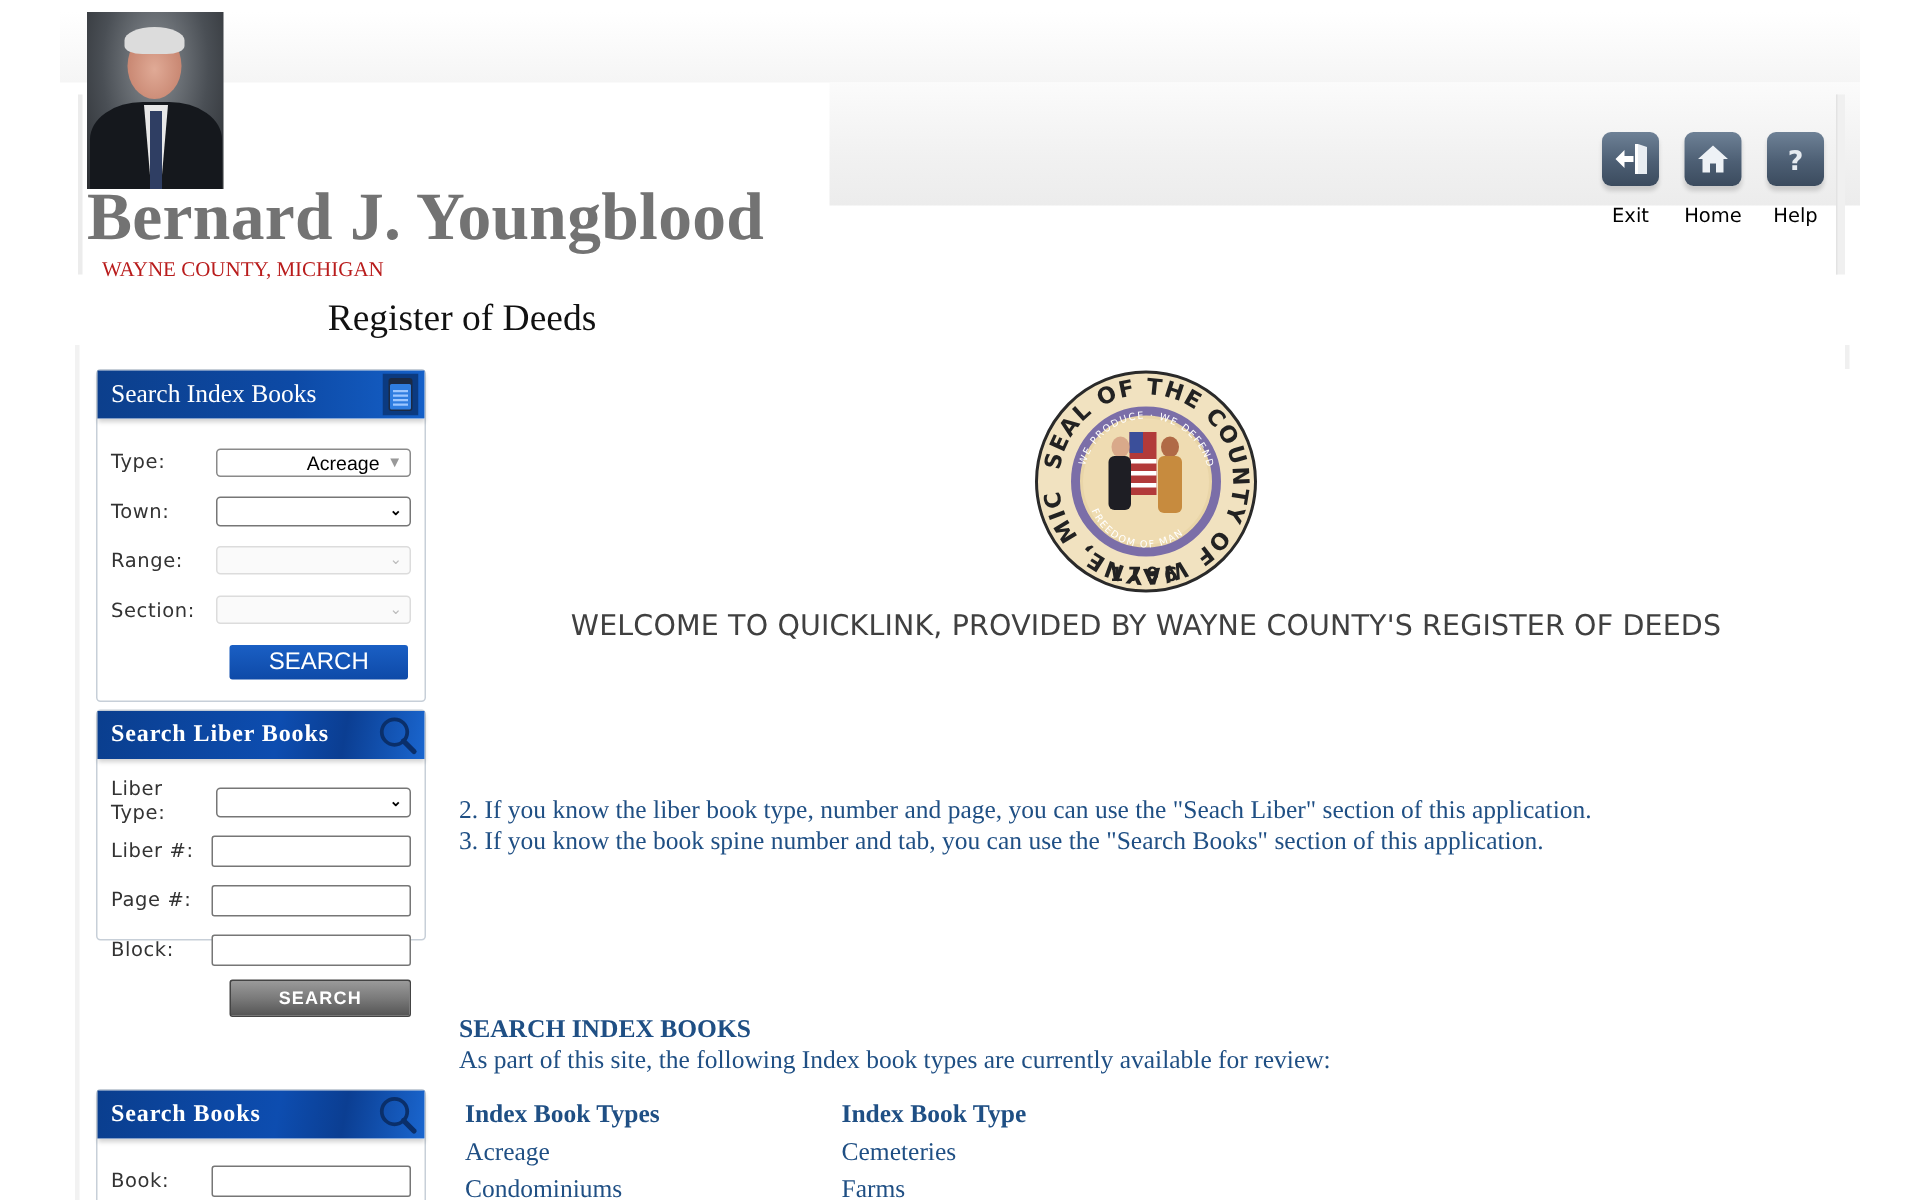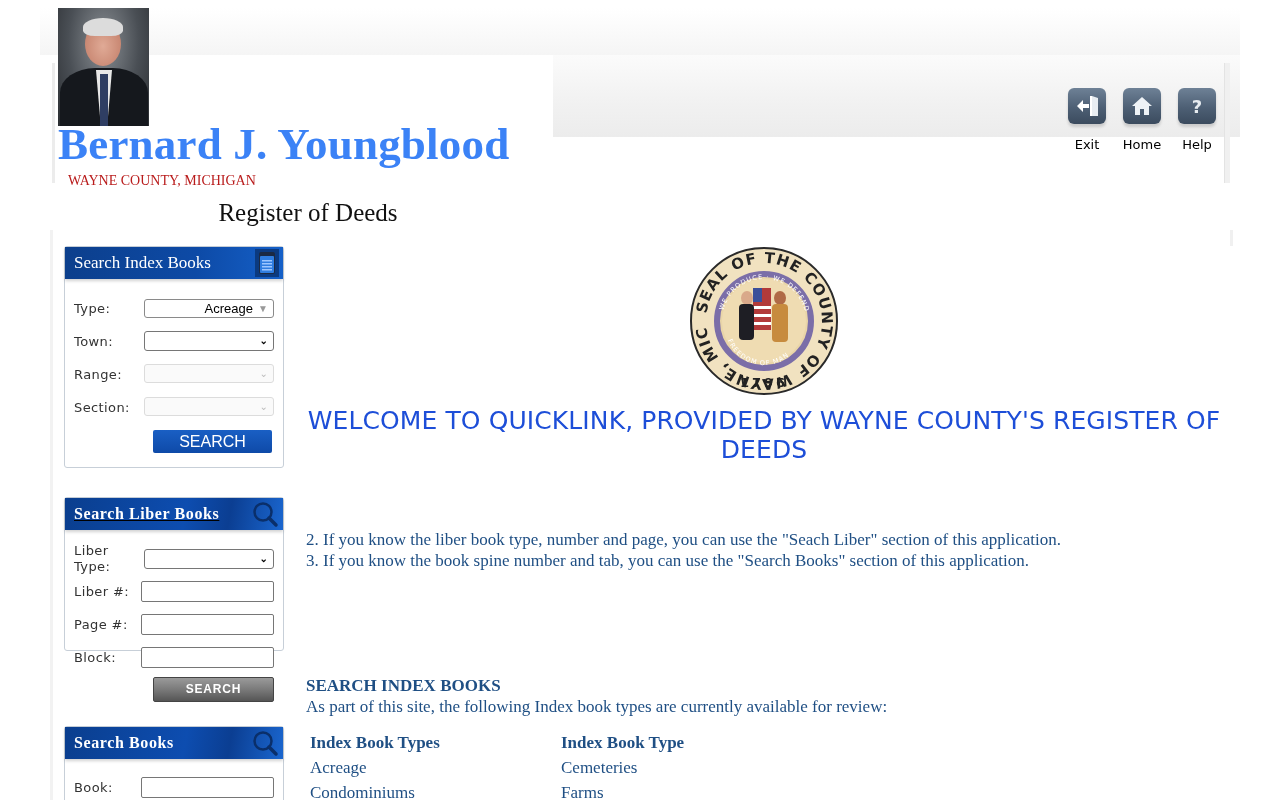--- a/index.html
+++ b/index.html
@@ -20,21 +20,21 @@
     background: radial-gradient(ellipse at 50% 30%, #8a8f94 0%, #4a4f55 55%, #2a2d31 100%); overflow: hidden; }
   .portrait .head { position: absolute; left: 27px; top: 14px; width: 36px; height: 44px; border-radius: 50%;
     background: radial-gradient(ellipse at 50% 55%, #e0aa96 0%, #c98873 70%, #a76a58 100%); }
   .portrait .hair { position: absolute; left: 25px; top: 10px; width: 40px; height: 18px; border-radius: 50% 50% 30% 30%;
     background: #dcdcdc; }
   .portrait .suit { position: absolute; left: 2px; top: 60px; width: 88px; height: 62px; border-radius: 40% 40% 0 0; background: #15181d; }
   .portrait .shirt { position: absolute; left: 38px; top: 62px; width: 16px; height: 56px; background: #e8e8e8; clip-path: polygon(0 0,100% 0,70% 100%,30% 100%); }
   .portrait .tie { position: absolute; left: 42px; top: 66px; width: 8px; height: 52px; background: #2f3e63; }
 
   .name-title { position: absolute; left: 58px; top: 118px; width: 490px; font-family: "Liberation Serif", serif; font-weight: bold;
-    font-size: 45px; color: #3b82f6; letter-spacing: 0.2px; white-space: nowrap; }
+    font-size: 45px; color: #737373; letter-spacing: 0.2px; white-space: nowrap; }
   .county-title { position: absolute; left: 58px; top: 173px; width: 490px; font-family: "Liberation Serif", serif;
     font-size: 14px; color: #b91c1c; padding-left: 10px; }
   .register-title { position: absolute; left: 58px; top: 199px; width: 490px; text-align: center; font-family: "Liberation Serif", serif;
     font-size: 25px; color: #111; padding-left: 10px; }
 
   .nav-btn { position: absolute; top: 88px; width: 38px; height: 36px; border-radius: 6px;
     background: linear-gradient(#6e8196 0%, #4d5f74 55%, #3b4b5e 100%); box-shadow: 0 3px 3px rgba(0,0,0,0.15);
     display: flex; align-items: center; justify-content: center; cursor: pointer; }
   .nav-btn svg { display: block; }
   .nav-label { position: absolute; top: 137px; font-size: 13px; color: #000000; text-align: center; width: 56px; cursor: pointer; }
@@ -55,21 +55,21 @@
   .txt { position: absolute; height: 21px; border: 1px solid #767676; border-radius: 2px; background: #fff; cursor: text; }
   .btn-blue { position: absolute; height: 23px; background: linear-gradient(#1a5fc4, #0e4aa8); color: #fff; border-radius: 2px;
     font-family: "Liberation Sans", sans-serif; font-size: 16px; text-align: center; line-height: 23px; cursor: pointer; }
   .btn-gray { position: absolute; height: 25px; background: linear-gradient(#9a9a9a 0%, #7a7a7a 50%, #555 100%); color: #fff;
     border: 1px solid #444; border-radius: 2px; font-family: "Liberation Sans", sans-serif; font-size: 12px; font-weight: bold;
     letter-spacing: 0.8px; text-align: center; line-height: 23px; cursor: pointer; }
 
   
   .seal { position: absolute; left: 689px; top: 246px; width: 150px; height: 150px; }
   .welcome { position: absolute; left: 306px; top: 406px; width: 916px; text-align: center; font-family: "DejaVu Sans", sans-serif;
-    font-size: 25px; color: #1d4ed8; letter-spacing: 0.1px; }
+    font-size: 19px; color: #404040; letter-spacing: 0.1px; }
   .intro { position: absolute; left: 306px; top: 529px; width: 916px; font-family: "Liberation Serif", serif; font-size: 17px;
     color: #1f4f84; line-height: 21px; text-align: justify; }
   .intro p { margin: 0; }
   .section-title { position: absolute; left: 306px; top: 676px; font-family: "Liberation Serif", serif; font-weight: bold;
     font-size: 17px; color: #1f4f84; }
   .section-desc { position: absolute; left: 306px; top: 697px; font-family: "Liberation Serif", serif; font-size: 17px; color: #1f4f84; }
   .types-col { position: absolute; top: 732px; font-family: "Liberation Serif", serif; font-size: 17px; color: #1f4f84; }
   .types-col .hd { font-weight: bold; height: 25px; line-height: 22px; }
   .types-col .it { height: 25px; line-height: 22px; }
 </style>
@@ -149,21 +149,21 @@
   </div>
 
   <div class="field-row" style="top:153px;">Section:</div>
   <div class="sel disabled" style="left:79px; top:150px; width:130px;">
     <span class="arrow" style="color:#bbb;">⌄</span>
   </div>
 
   <div class="btn-blue" style="left:88px; top:183px; width:119px;">SEARCH</div>
 </div>
 
-<div class="panel" style="top:497px; height:154px;text-decoration:underline;">
+<div class="panel" style="top:473px; height:154px;">
   <div class="panel-header liber">
     <span>Search Liber Books</span>
     <svg class="hdr-icon" style="width:28px;" viewBox="0 0 28 28">
       <circle cx="12" cy="12" r="8.5" fill="none" stroke="#0a2f6a" stroke-width="2.5"></circle>
       <line x1="18" y1="18" x2="25" y2="25" stroke="#0a2f6a" stroke-width="3.5" stroke-linecap="round"></line>
     </svg>
   </div>
 
   <div class="field-row" style="top:45px; line-height:16px; width:60px;">Liber Type:</div>
   <div class="sel" style="left:79px; top:51px; width:130px; height:20px;">

